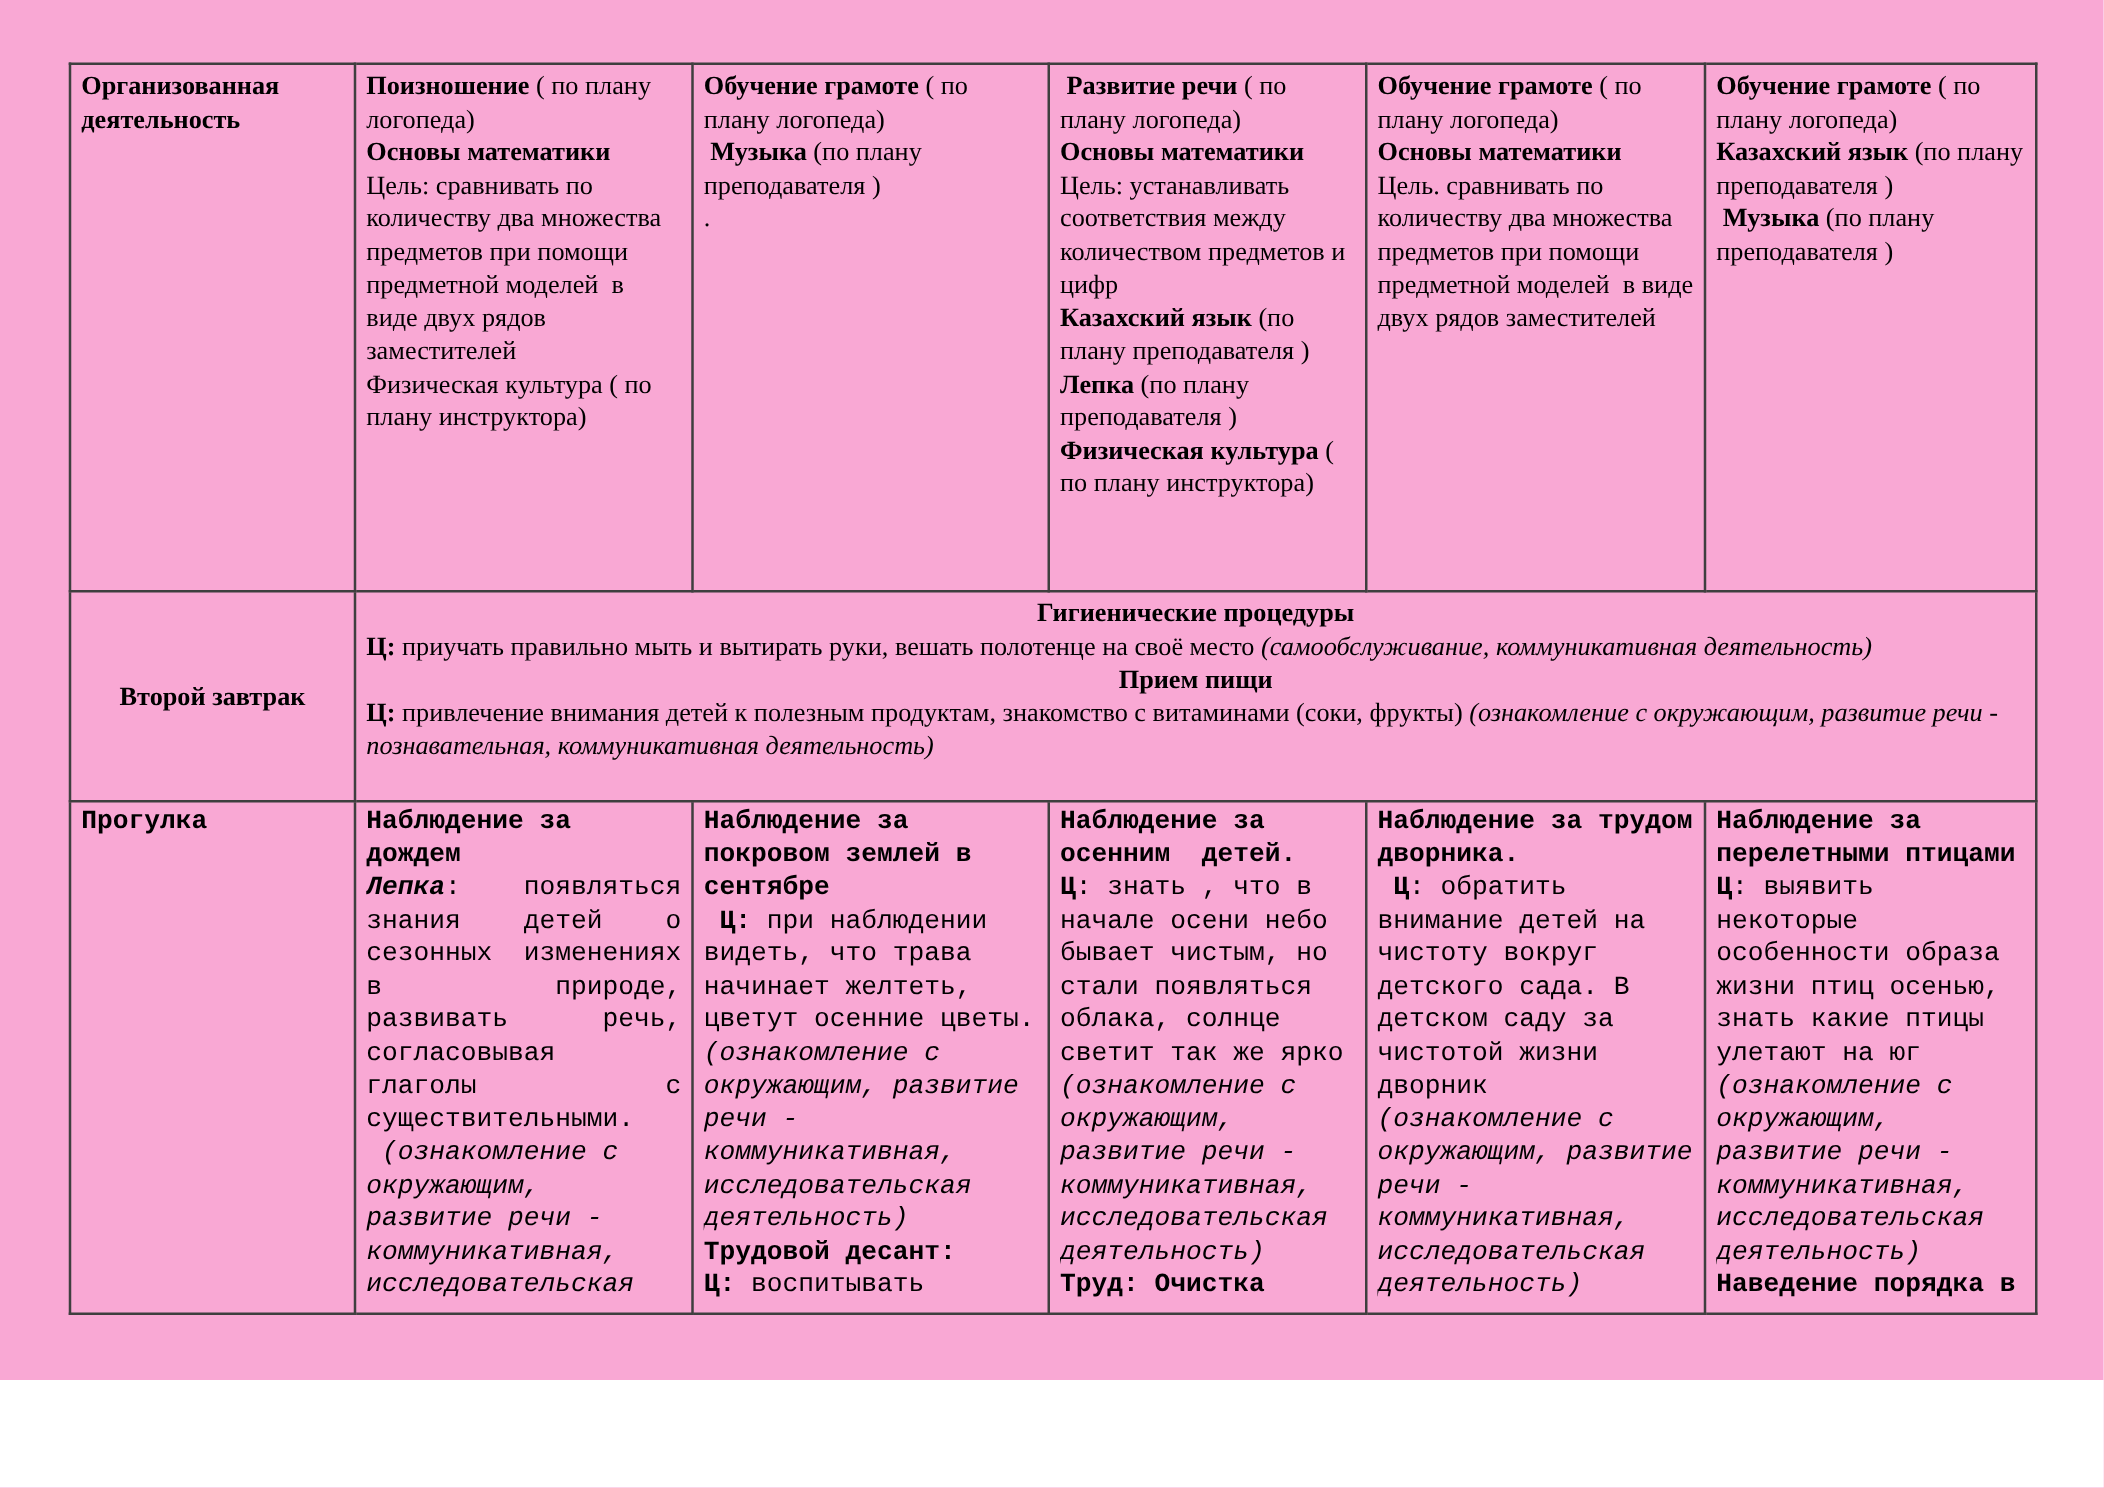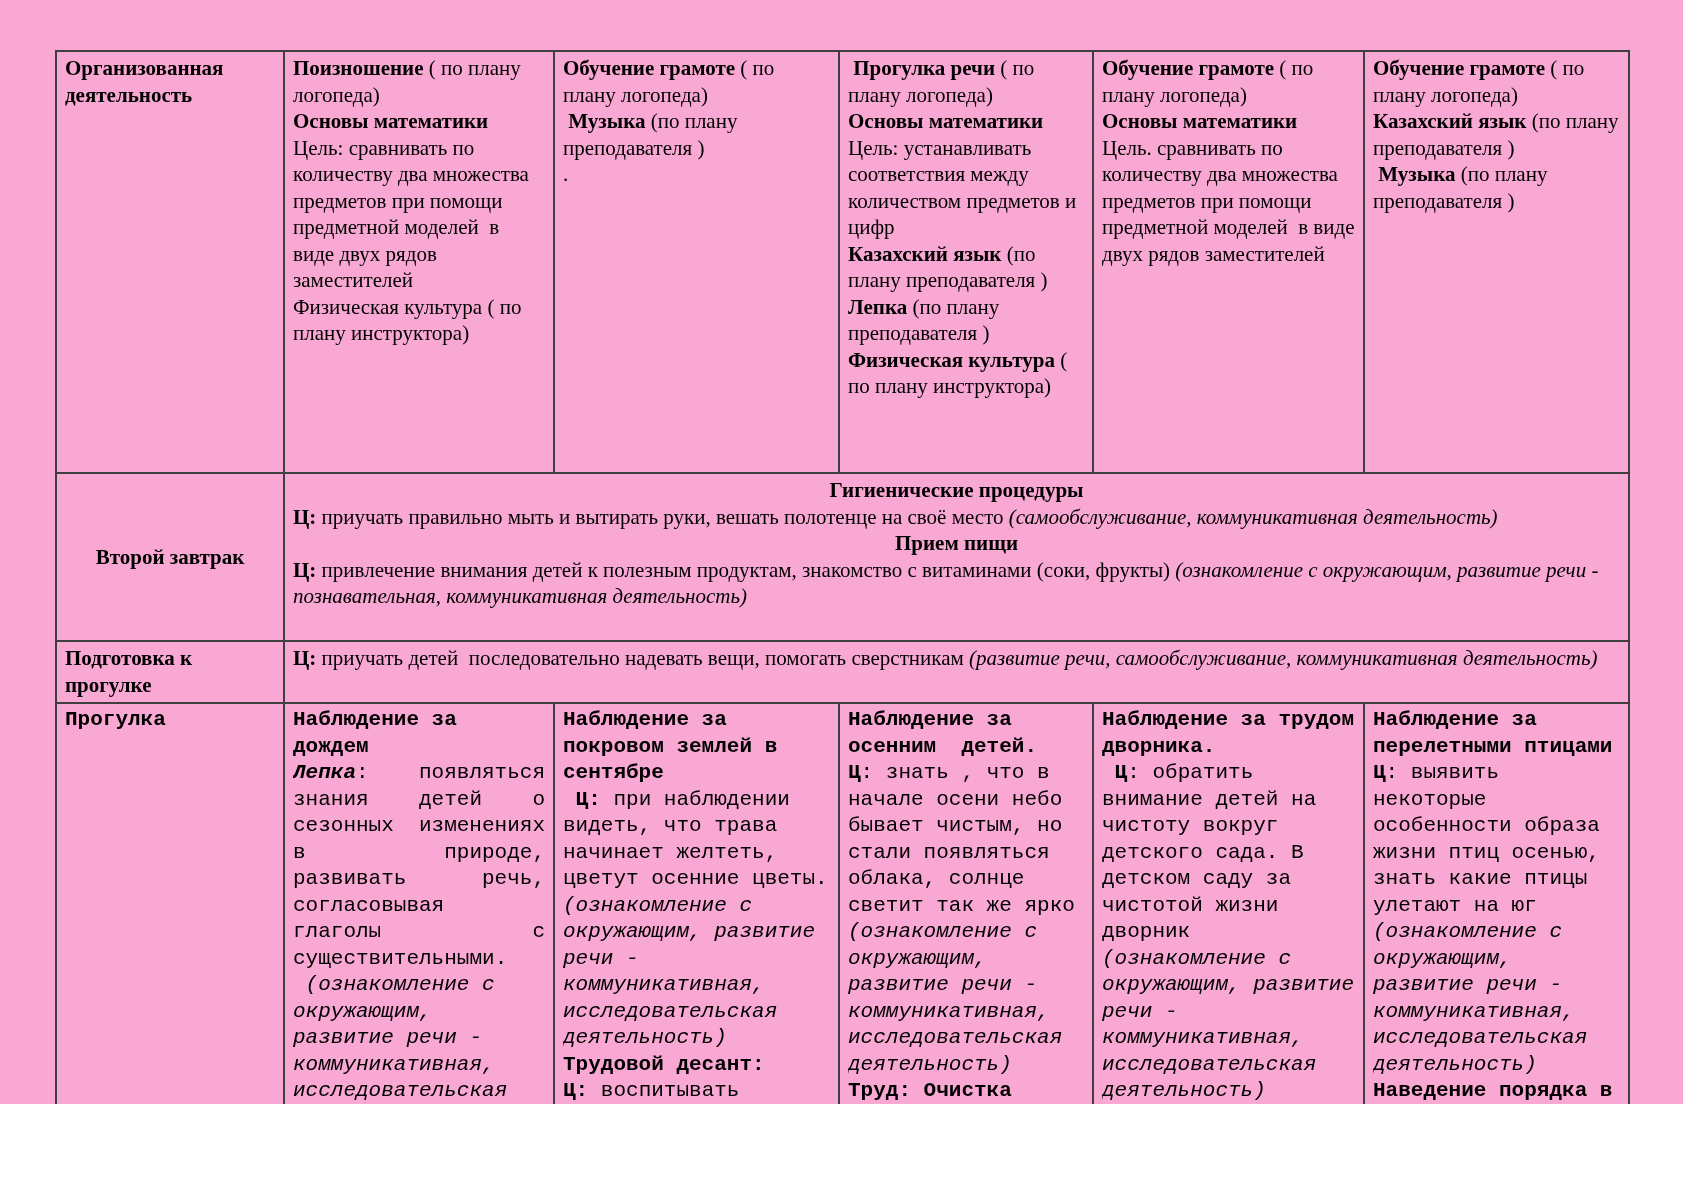--- a/index.html
+++ b/index.html
@@ -46,21 +46,21 @@
         <p><span class="b">Основы математики</span></p>
         <p><span>Цель: сравнивать по количеству два множества предметов при помощи предметной моделей  в виде двух рядов заместителей</span></p>
         <p><span>Физическая культура ( по плану инструктора)</span></p>
       </td>
       <td>
         <p><span class="b">Обучение грамоте</span><span> ( по плану логопеда)</span></p>
         <p><span class="b"> Музыка</span><span> (по плану преподавателя )</span></p>
         <p><span>.</span></p>
       </td>
       <td>
-        <p><span class="b"> Прогулка речи</span><span> ( по плану логопеда)</span></p>
+        <p><span class="b"> Развитие речи</span><span> ( по плану логопеда)</span></p>
         <p><span class="b">Основы математики</span></p>
         <p><span>Цель: устанавливать соответствия между количеством предметов и цифр</span></p>
         <p><span class="b">Казахский язык</span><span> (по плану преподавателя )</span></p>
         <p><span class="b">Лепка</span><span> (по плану преподавателя )</span></p>
         <p><span class="b">Физическая культура</span><span> ( по плану инструктора)</span></p>
       </td>
       <td>
         <p><span class="b">Обучение грамоте</span><span> ( по плану логопеда)</span></p>
         <p><span class="b">Основы математики</span></p>
         <p><span>Цель. сравнивать по количеству два множества предметов при помощи предметной моделей  в виде двух рядов заместителей</span></p>
@@ -77,28 +77,20 @@
         <p class="b">Второй завтрак</p>
       </td>
       <td colspan="5">
         <p class="b center">Гигиенические процедуры</p>
         <p><span class="b">Ц:</span><span> приучать правильно мыть и вытирать руки, вешать полотенце на своё место </span><span class="i">(самообслуживание, коммуникативная деятельность)</span></p>
         <p class="b center">Прием пищи</p>
         <p><span class="b">Ц:</span><span> привлечение внимания детей к полезным продуктам, знакомство с витаминами (соки, фрукты) </span><span class="i">(ознакомление с окружающим, развитие речи - познавательная, коммуникативная деятельность)</span></p>
       </td>
     </tr>
 
-    <tr class="r3">
-      <td>
-        <p class="b">Подготовка к прогулке</p>
-      </td>
-      <td colspan="5">
-        <p><span class="b">Ц:</span><span> приучать детей  последовательно надевать вещи, помогать сверстникам </span><span class="i">(развитие речи, самообслуживание, коммуникативная деятельность)</span></p>
-      </td>
-    </tr>
 
     <tr class="r4">
       <td>
         <p class="b">Прогулка</p>
       </td>
       <td>
             <div class="clip">
         <p class="b">Наблюдение за дождем</p>
         <div class="goalline">
           <span><span class="bi">Лепка</span><span>:</span></span>

